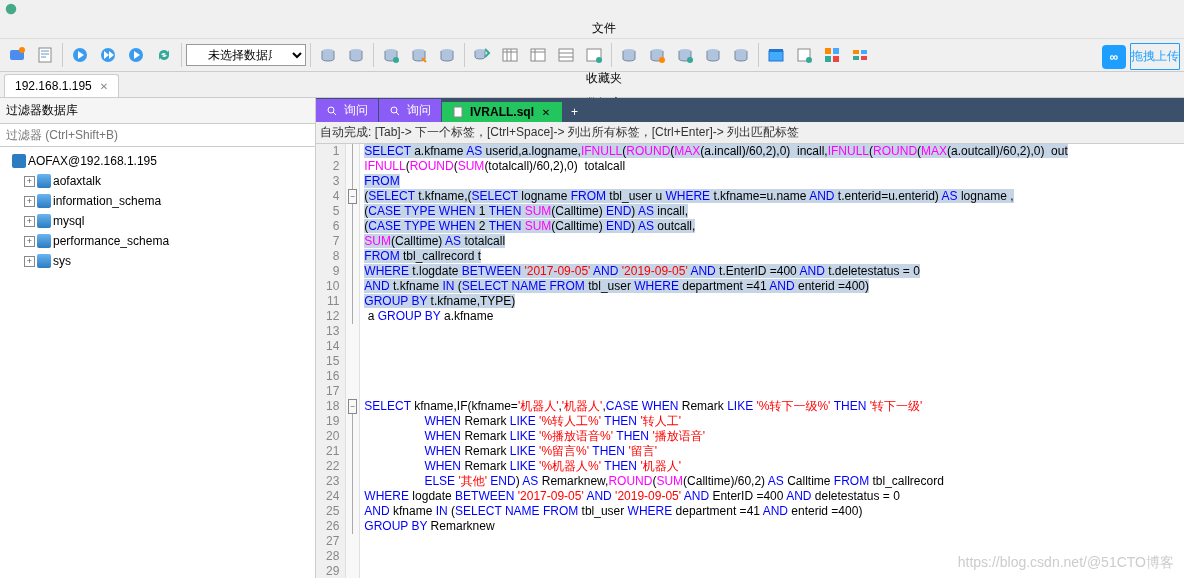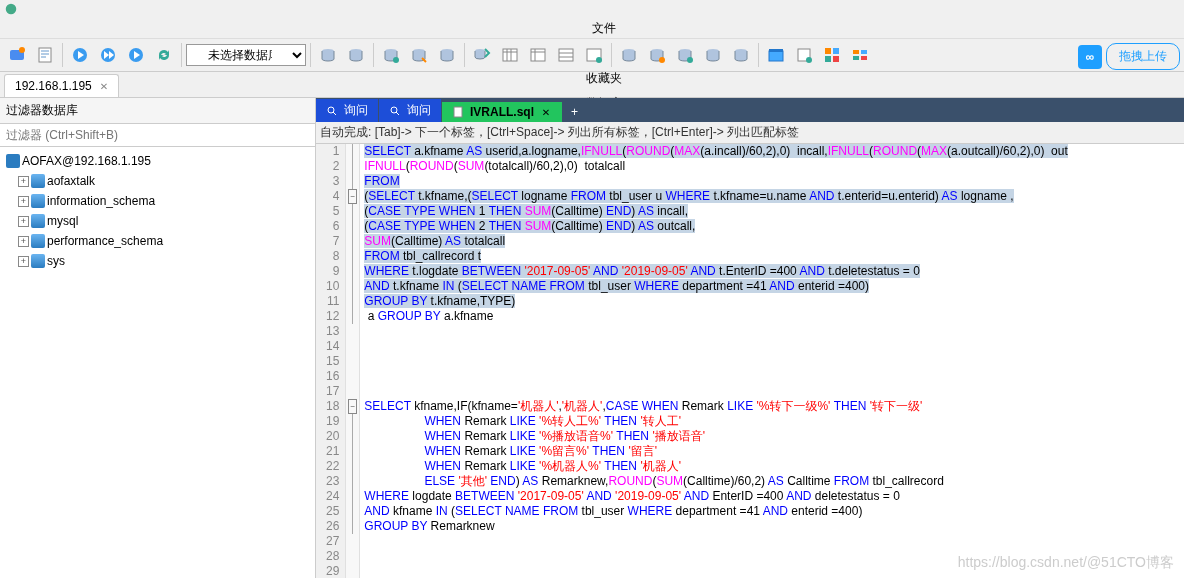--- a/index.html
+++ b/index.html
@@ -7,37 +7,37 @@
 .titlebar { height: 18px; background: #f0f0f0; display: flex; align-items: center; padding-left: 4px; color: #333; }
 .titlebar svg { width: 14px; height: 14px; margin-right: 4px; }
 .menubar { height: 20px; background: #f0f0f0; display: flex; align-items: center; padding-left: 24px; gap: 4px; flex-direction: column; }
 .menubar span { padding: 2px 6px; cursor: default; }
 .toolbar { height: 34px; background: #f0f0f0; border-top: 1px solid #ddd; border-bottom: 1px solid #ccc; display: flex; align-items: center; padding: 0 4px; gap: 2px; position: relative; }
 .tb-btn { width: 26px; height: 26px; display: flex; align-items: center; justify-content: center; border-radius: 2px; }
 .tb-sep { width: 1px; height: 24px; background: #ccc; margin: 0 2px; }
 .db-select { width: 120px; height: 22px; border: 1px solid #999; background: #fff; padding: 0 17px; font-size: 12px; }
 .upload-btn { position: absolute; right: 4px; top: 4px; display: flex; align-items: center; gap: 4px; }
 .upload-icon { width: 24px; height: 24px; background: #1e9fff; border-radius: 4px; display:flex; align-items:center; justify-content:center; color:#fff; font-weight:bold; }
-.upload-text { border: 1px solid #1e9fff; color: #1e9fff; padding: 4px 12px; border-radius: 10px; }
+.upload-text { border: 1px solid #1e9fff; color: #1e9fff; padding: 4px 0; border-radius: 1px; }
 .conn-tabs { height: 26px; background: #f0f0f0; border-bottom: 1px solid #ccc; display: flex; align-items: flex-end; padding-left: 4px; }
 .conn-tab { background: #fff; border: 1px solid #ccc; border-bottom: none; padding: 4px 10px; display: flex; align-items: center; gap: 8px; border-radius: 3px 3px 0 0; }
 .conn-tab .close-x { color: #888; font-size: 10px; }
 .main { display: flex; height: calc(578px - 18px - 20px - 34px - 26px); }
 .sidebar { width: 316px; border-right: 1px solid #ccc; display: flex; flex-direction: column; }
 .side-header { background: #f5f5f5; border-bottom: 1px solid #ccc; padding: 4px 6px; font-size: 12px; }
 .side-filter { border: none; border-bottom: 1px solid #ccc; padding: 4px 6px; font-size: 12px; color: #1d4ed8; width: 100%; outline: none; }
-.tree { padding: 4px 6px; font-size: 12px; line-height: 18px; }
+.tree { padding: 4px 12px; font-size: 12px; line-height: 18px; }
 .tree-row { display: flex; align-items: center; gap: 2px; padding: 1px 0; }
 .tree-exp { width: 11px; height: 11px; border: 1px solid #888; display: inline-flex; align-items: center; justify-content: center; font-size: 9px; line-height: 1; color: #555; }
 .tree-icon { width: 14px; height: 14px; display: inline-block; }
 .db-icon { background: linear-gradient(#6ab4f0,#2b7cc0); border-radius: 2px; }
 .server-icon { background: #2b7cc0; border-radius: 2px; }
 .editor-pane { flex: 1; display: flex; flex-direction: column; overflow: hidden; }
 .ed-tabs { height: 24px; background: #3a506b; display: flex; align-items: flex-end; }
-.ed-tab { background: #1d4ed8; color: #fff; padding: 3px 10px; display: flex; align-items: center; gap: 6px; margin-right: 1px; font-size: 12px; }
+.ed-tab { background: #8b5cf6; color: #fff; padding: 3px 10px; display: flex; align-items: center; gap: 6px; margin-right: 1px; font-size: 12px; }
 .ed-tab.active { background: #22c55e; color: #000; }
 .ed-tab .tab-x { width: 12px; height: 12px; display: inline-flex; align-items: center; justify-content: center; font-size: 10px; }
 .ed-tab.add { background: #3a506b; padding: 3px 8px; }
 .hint { background: #f0f0f0; border-bottom: 1px solid #ccc; padding: 2px 4px; font-size: 12px; color: #333; white-space: nowrap; overflow: hidden; }
 .code-area { flex: 1; display: flex; overflow: auto; font-family: "Courier New", monospace; font-size: 13px; line-height: 15px; background: #fff; }
 .gutter { background: #f0f0f0; border-right: 1px solid #e0e0e0; color: #888; text-align: right; padding: 0 6px 0 10px; user-select: none; }
 .gutter div { height: 15px; }
 .fold-col { width: 14px; background: #f8f8f8; border-right: 1px solid #e0e0e0; }
 .fold-col div { height: 15px; display:flex; align-items:center; justify-content:center; }
 .fold-box { width:9px; height:9px; border:1px solid #888; font-size:8px; line-height:1; display:flex; align-items:center; justify-content:center; color:#555; }

